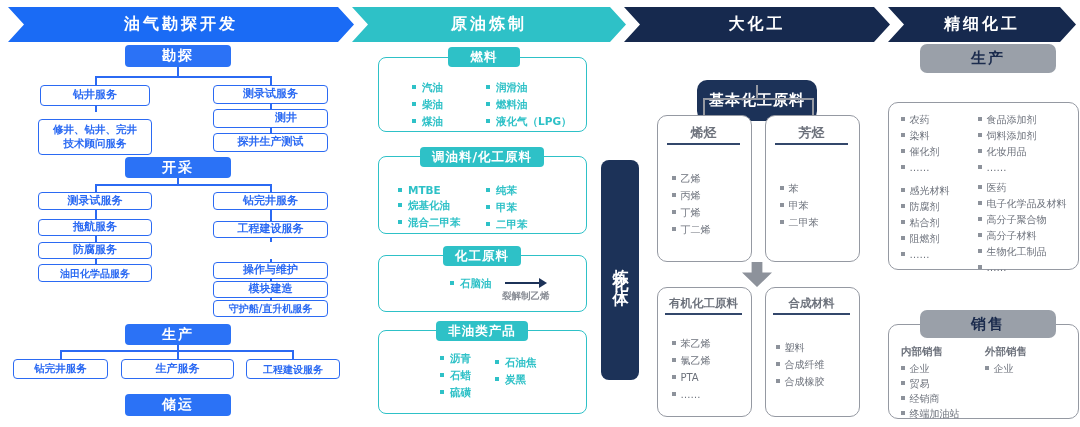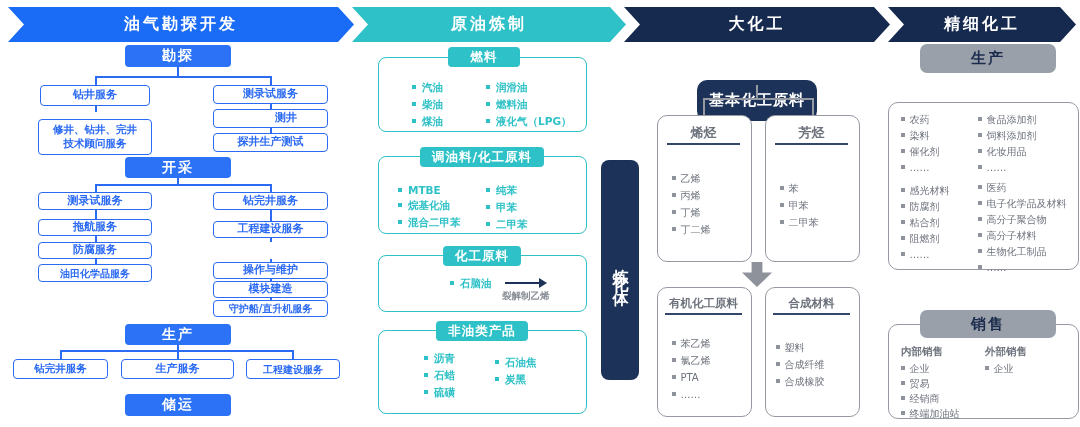--- a/index.html
+++ b/index.html
@@ -138,21 +138,21 @@
   <div class="tealbox" style="left:378px;top:255px;width:207px;height:55px;"></div>
   <div class="tealhead" style="left:443px;top:246px;width:78px;height:20px;">化工原料</div>
   <div class="tlist" style="left:450px;top:277px;">
     <div class="trow">石脑油</div>
   </div>
   <div class="flow-arrow" style="left:505px;top:282px;width:40px;"></div>
   <div class="note" style="left:502px;top:290px;">裂解制乙烯</div>
 
   <div class="tealbox" style="left:378px;top:330px;width:207px;height:82px;"></div>
   <div class="tealhead" style="left:436px;top:321px;width:92px;height:20px;">非油类产品</div>
-  <div class="tlist" style="left:424px;top:352px;">
+  <div class="tlist" style="left:440px;top:352px;">
     <div class="trow">沥青</div>
     <div class="trow">石蜡</div>
     <div class="trow">硫磺</div>
   </div>
   <div class="tlist" style="left:495px;top:356px;">
     <div class="trow">石油焦</div>
     <div class="trow">炭黑</div>
   </div>
 
   <div class="navyfill vert" style="left:601px;top:160px;width:38px;height:220px;border-radius:8px;">炼化一体</div>

